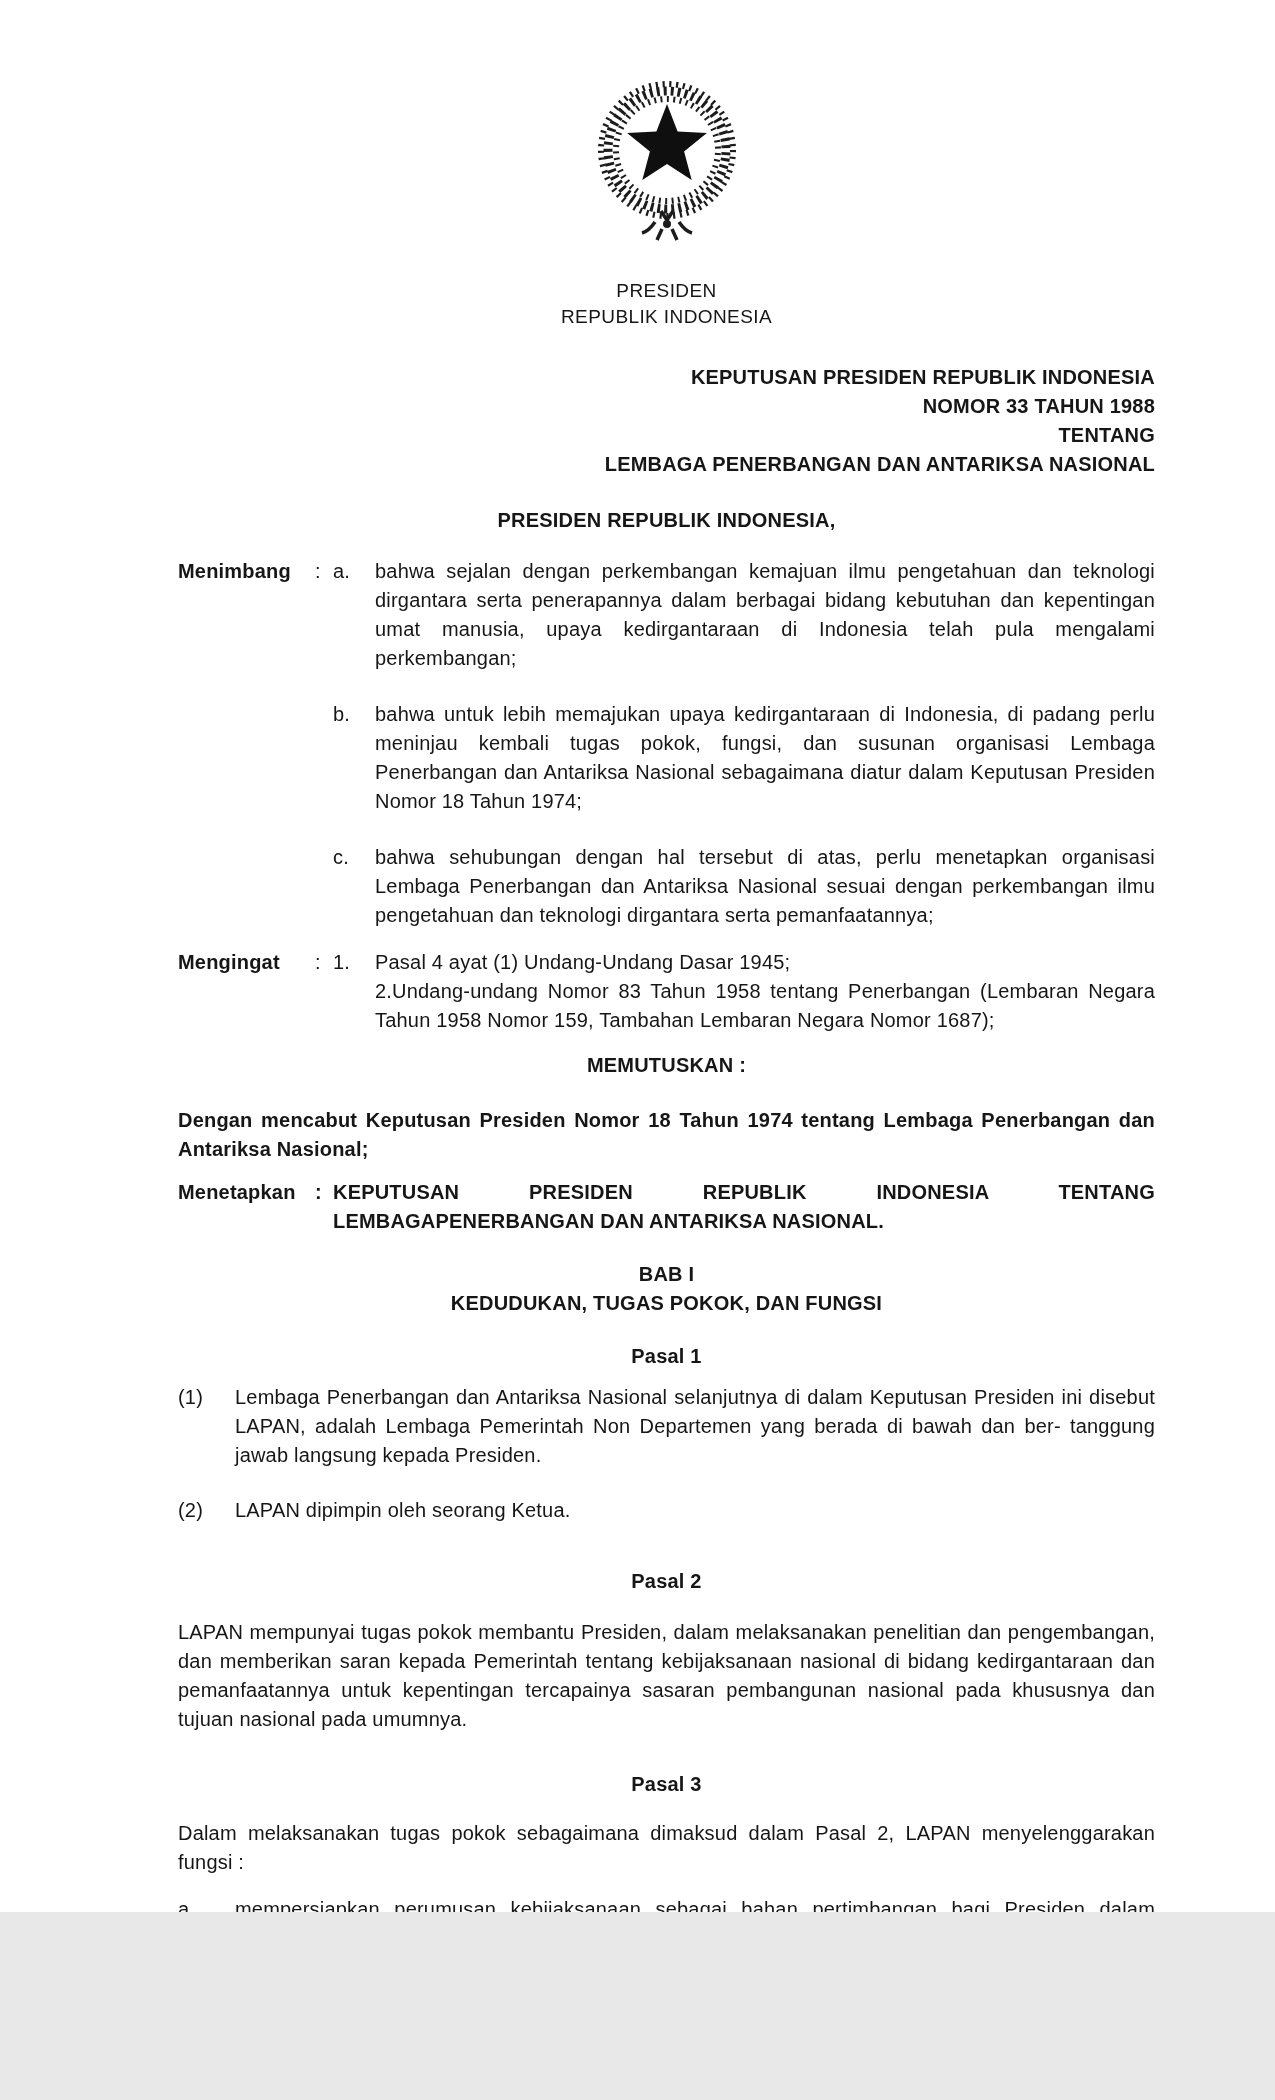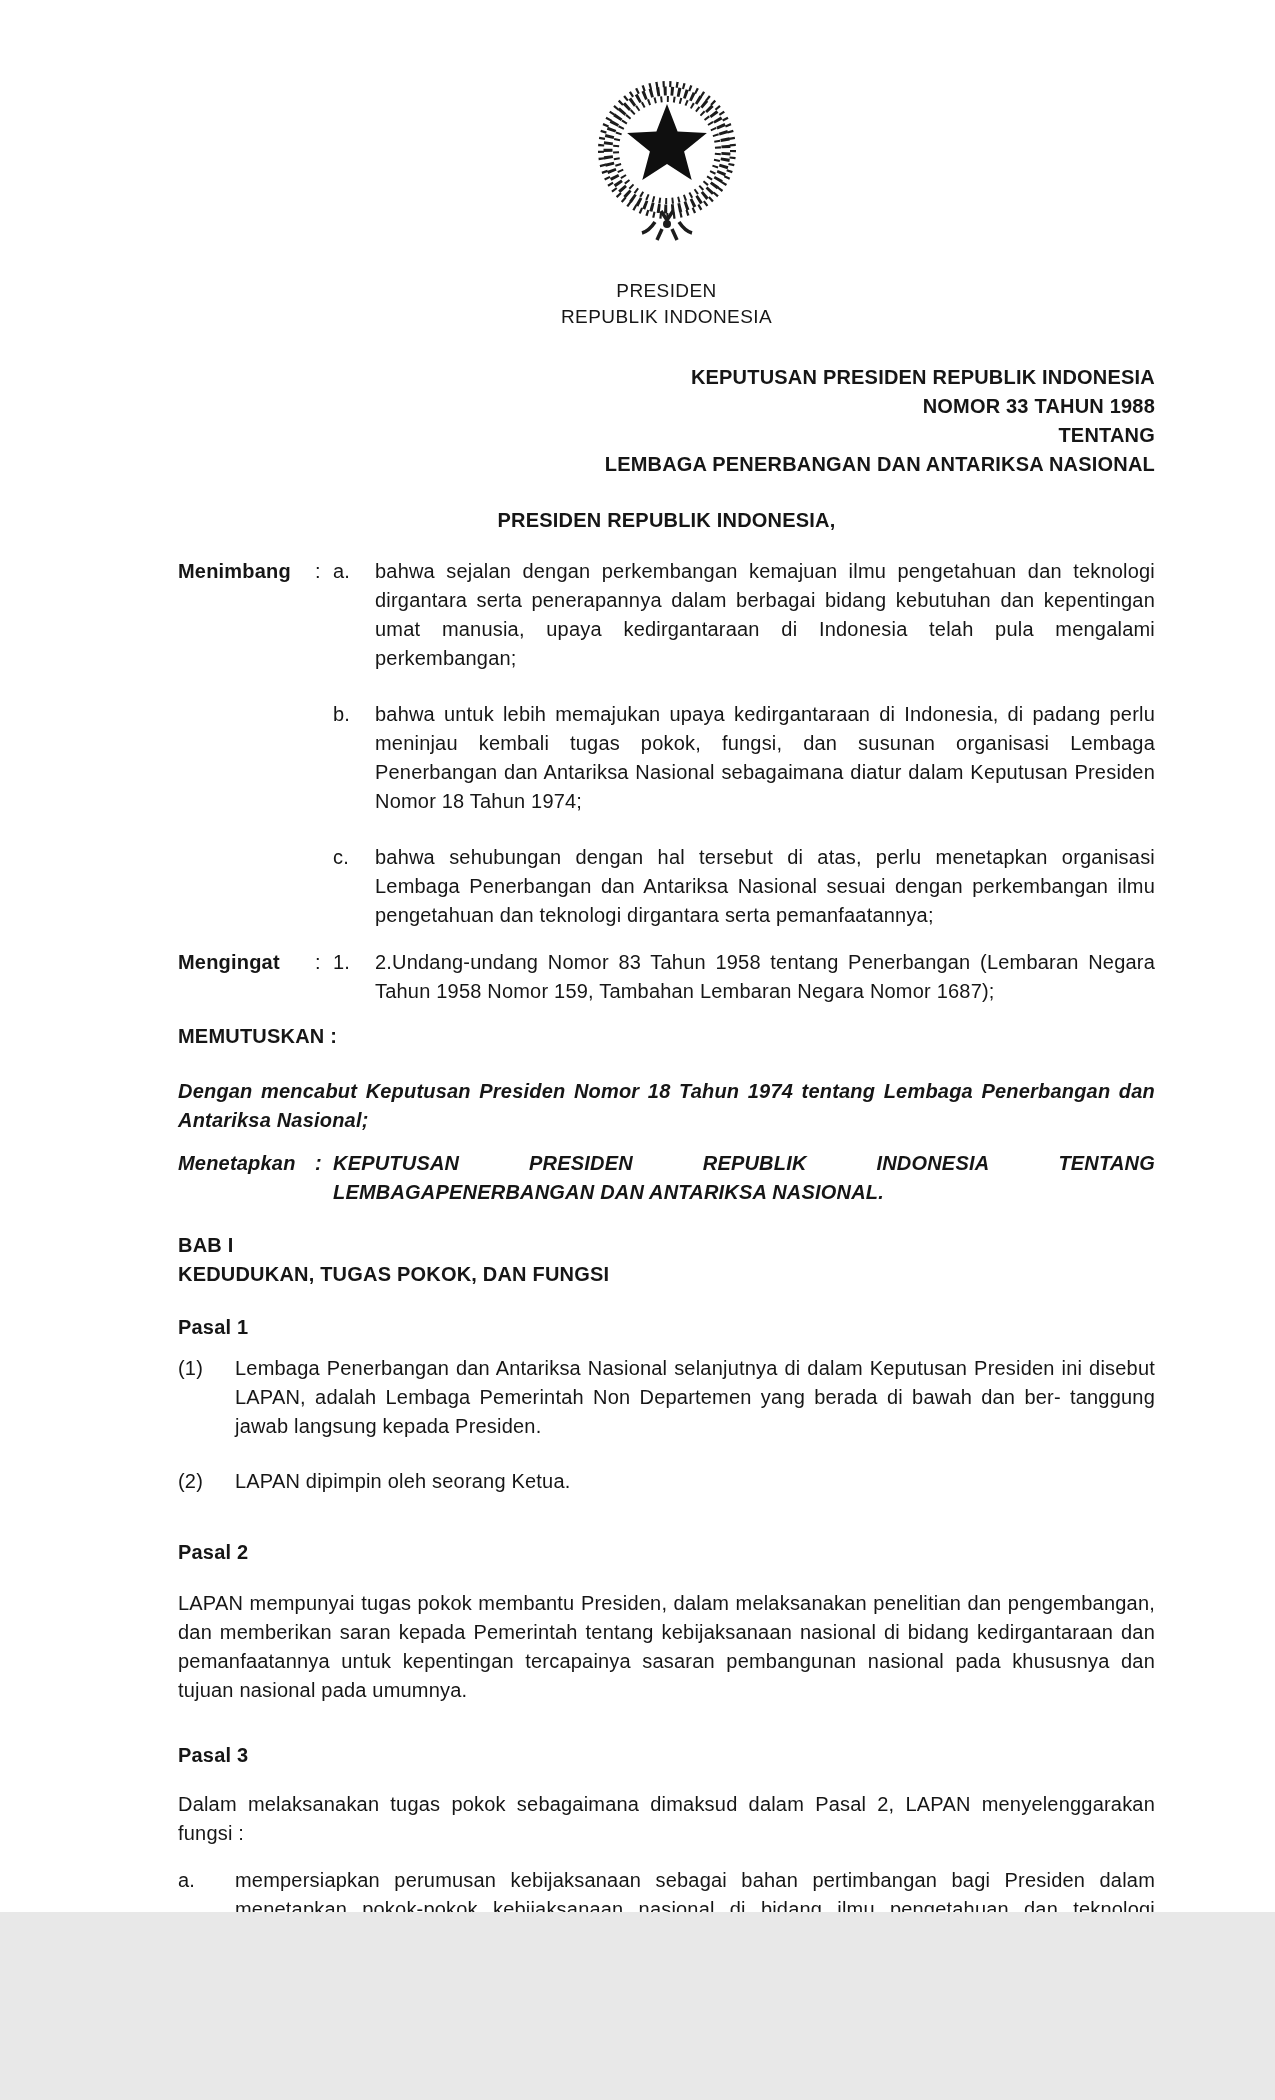--- a/index.html
+++ b/index.html
@@ -15,32 +15,32 @@
   .content {
     position: absolute;
     left: 178px;
     top: 0;
     width: 977px;
     font-size: 20px;
     line-height: 29px;
     letter-spacing: 0.2px;
   }
   .center { text-align: right; }
-  .bold { font-weight: bold; font-style: italic; }
+  .bold { font-weight: bold; }
   .just { text-align: justify; }
   .emblem-wrap { margin-top: 70px; text-align: center; }
   .letterhead { margin-top: 20px; text-align: center; font-size: 19px; line-height: 26px; letter-spacing: 0.4px; }
   .title-block { margin-top: 33px; font-weight: bold; }
   .salutation { margin-top: 27px; font-weight: bold; text-align: center; }
   
   .hang { display: grid; grid-template-columns: 137px 18px 42px 1fr; align-items: start; }
   .hang2 { display: grid; grid-template-columns: 137px 18px 1fr; align-items: start; }
   .clause { display: grid; grid-template-columns: 57px 1fr; align-items: start; }
   .label { font-weight: bold; }
-  .heading { font-weight: bold; }
+  .heading { text-align: center; font-weight: bold; }
 </style>
 </head>
 <body>
 
 <div class="page">
   <div class="content">
 
     <div class="emblem-wrap">
       <svg width="166" height="180" viewBox="0 0 166 180">
         <g stroke="#1c1c1c" fill="none">
@@ -93,20 +93,21 @@
       <div></div>
       <div>c.</div>
       <div class="just">bahwa sehubungan dengan hal tersebut di atas, perlu menetapkan organisasi Lembaga Penerbangan dan Antariksa Nasional sesuai dengan perkembangan ilmu pengetahuan dan teknologi dirgantara serta pemanfaatannya;</div>
     </div>
 
     <div class="hang" style="margin-top:18px">
       <div class="label">Mengingat</div>
       <div>:</div>
       <div>1.</div>
       <div>
+        <div>Pasal 4 ayat (1) Undang-Undang Dasar 1945;</div>
         <div class="just">2.Undang-undang Nomor 83 Tahun 1958 tentang Penerbangan (Lembaran Negara Tahun 1958 Nomor 159, Tambahan Lembaran Negara Nomor 1687);</div>
       </div>
     </div>
 
     <div class="heading" style="margin-top:16px">MEMUTUSKAN :</div>
 
     <div class="bold just" style="margin-top:26px">Dengan mencabut Keputusan Presiden Nomor 18 Tahun 1974 tentang Lembaga Penerbangan dan Antariksa Nasional;</div>
 
     <div class="hang2 bold" style="margin-top:14px">
       <div>Menetapkan</div>

